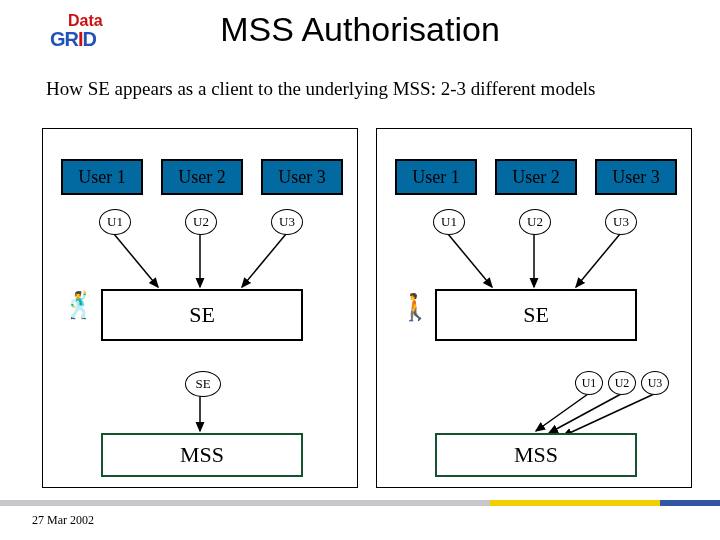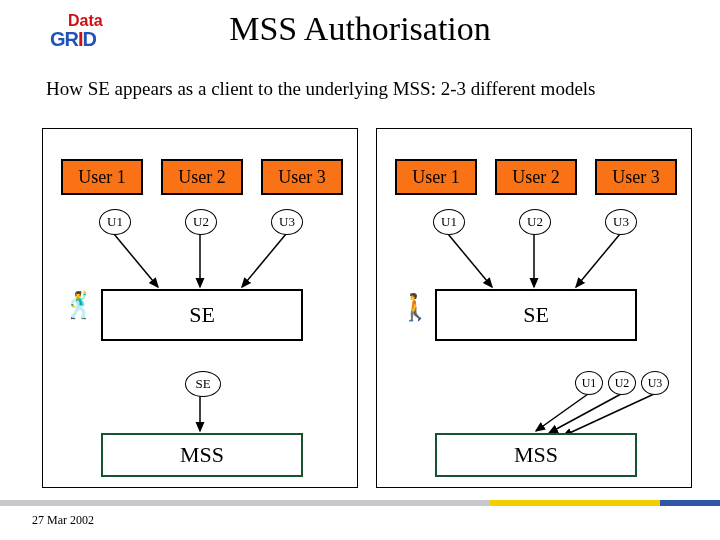--- a/index.html
+++ b/index.html
@@ -49,21 +49,21 @@
   .logo .grid-text .i { color: #cf1010; }
   .logo .grid-text .d { color: #2152b7; }
 
   .title {
     position: absolute;
     left: 0;
     right: 0;
     top: 10px;
     text-align: center;
     font-size: 34px;
-    font-family: Liberation Serif, serif;
+    font-family: Liberation Sans, sans-serif;
   }
   .subtitle {
     position: absolute;
     left: 46px;
     top: 78px;
     font-size: 19px;
   }
 
   .panel {
     position: absolute;
@@ -73,21 +73,21 @@
     border: 1.5px solid #000;
   }
   .panel.left { left: 42px; }
   .panel.right { left: 376px; }
 
   .ubox {
     position: absolute;
     width: 78px;
     height: 32px;
     border: 2px solid #000;
-    background: #f97316;
+    background: #0369a1;
     text-align: center;
     line-height: 32px;
     font-size: 18px;
   }
   .circle {
     position: absolute;
     width: 30px;
     height: 24px;
     border: 1.5px solid #000;
     border-radius: 50%;

